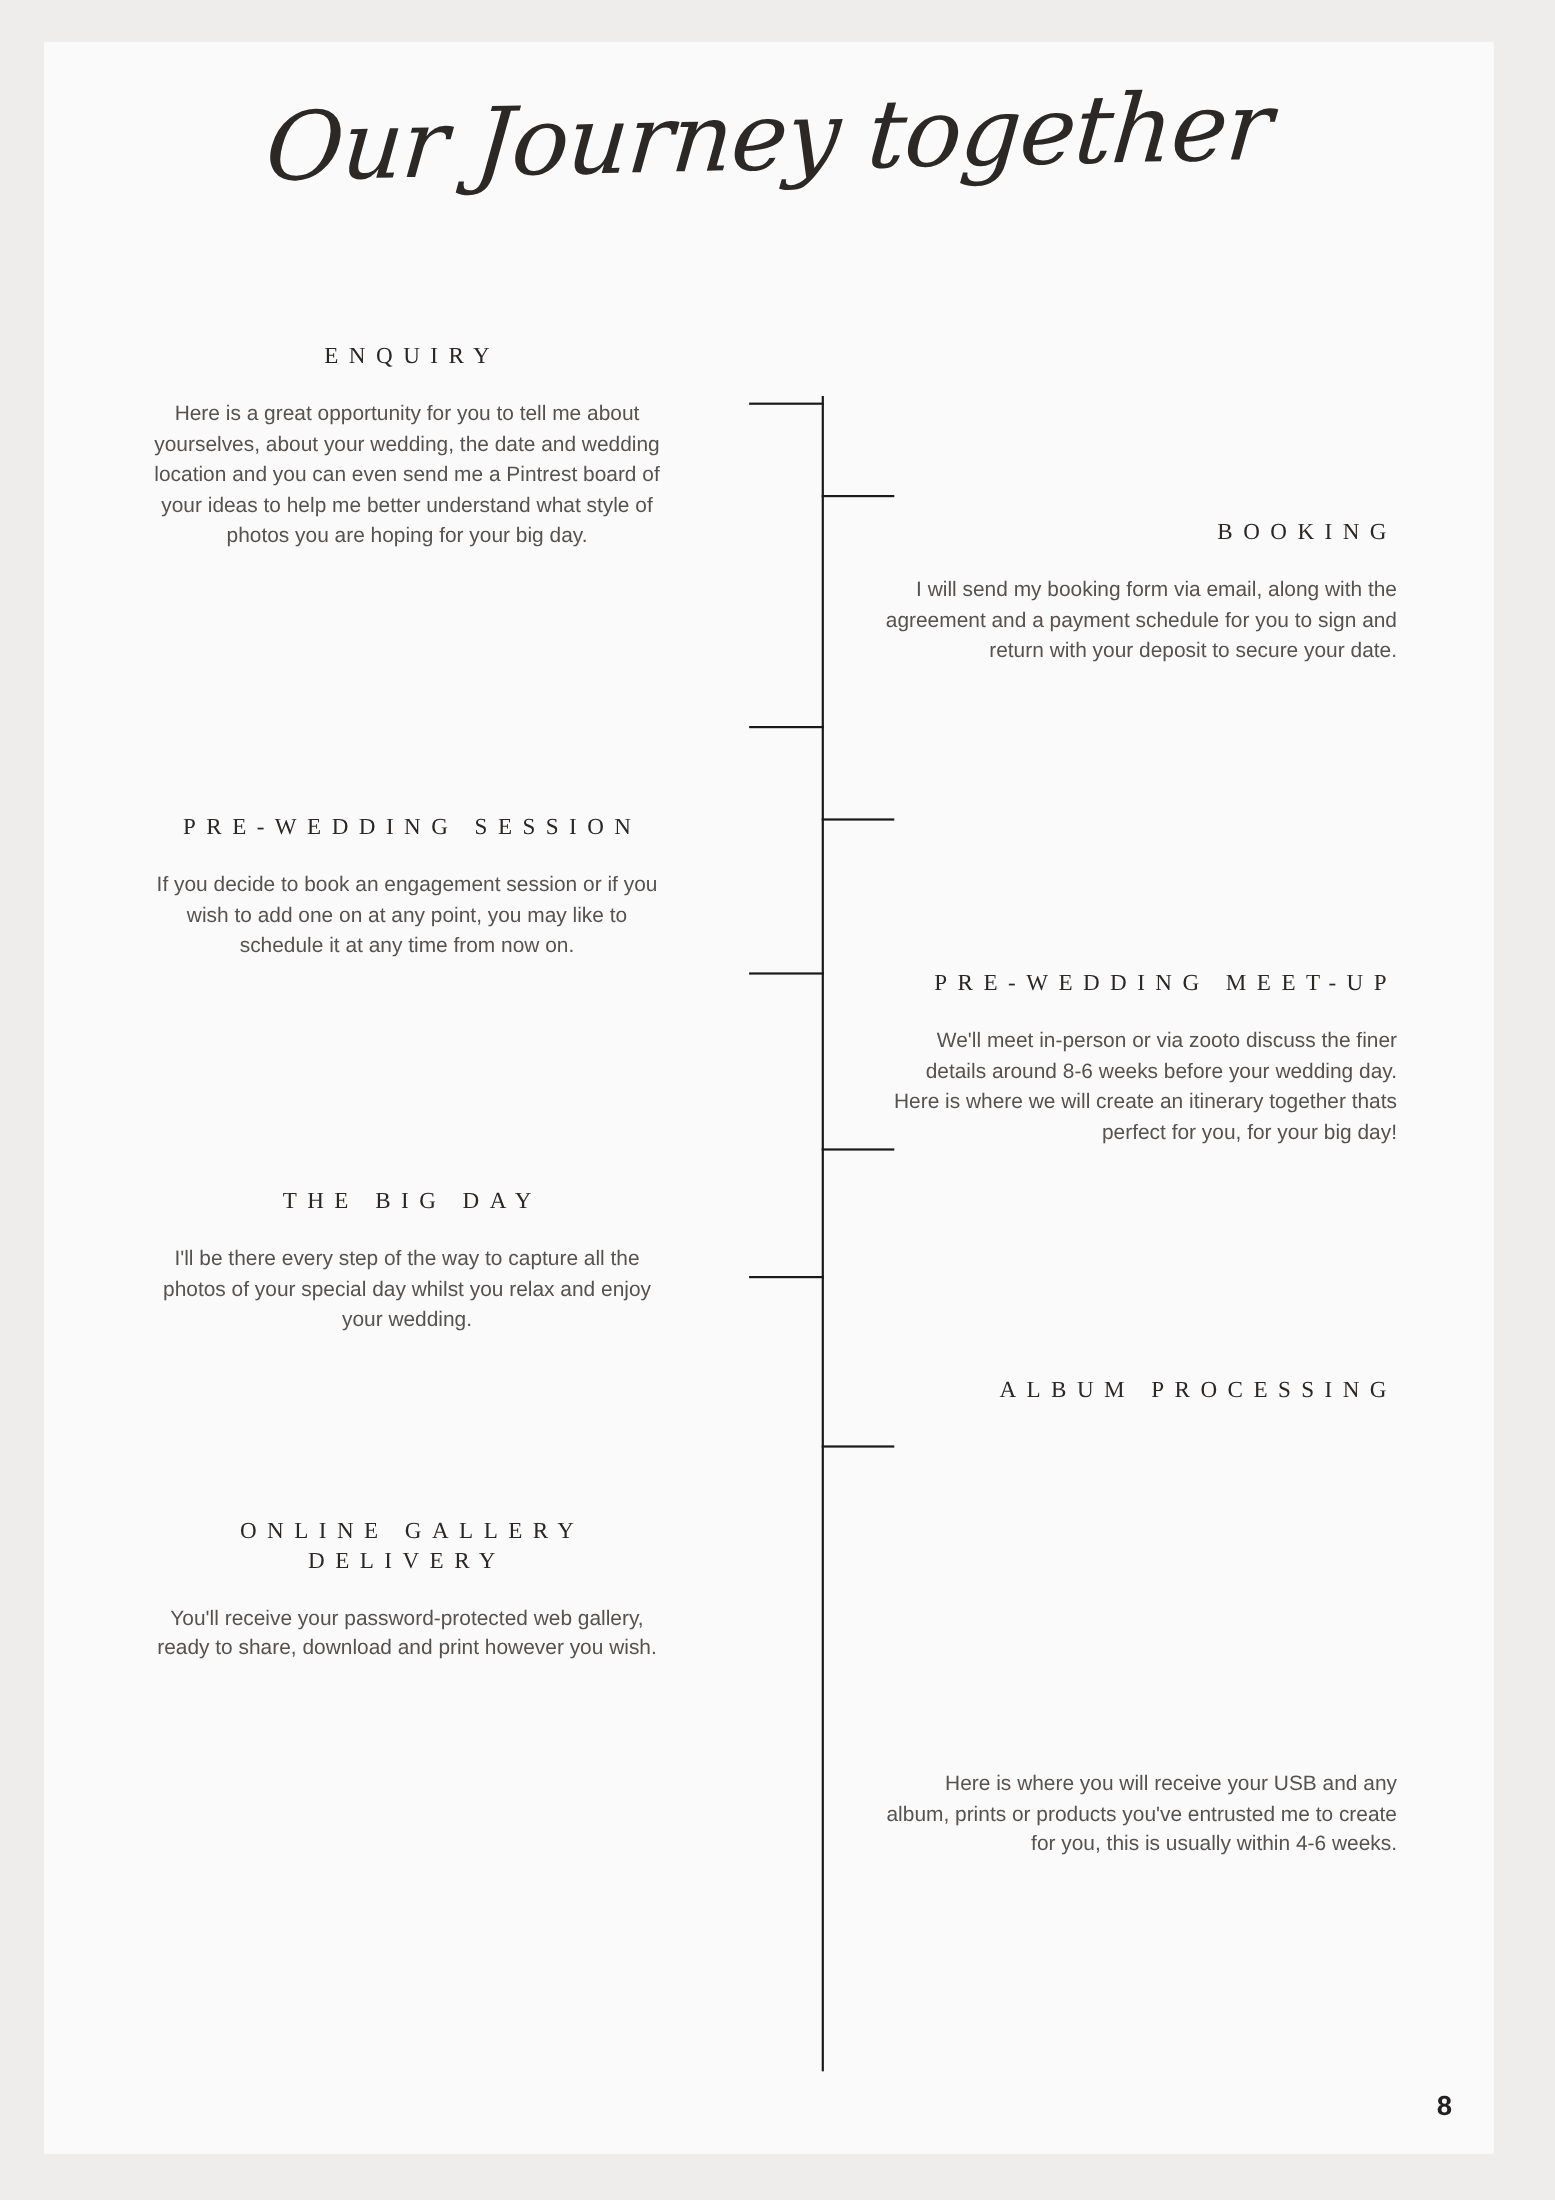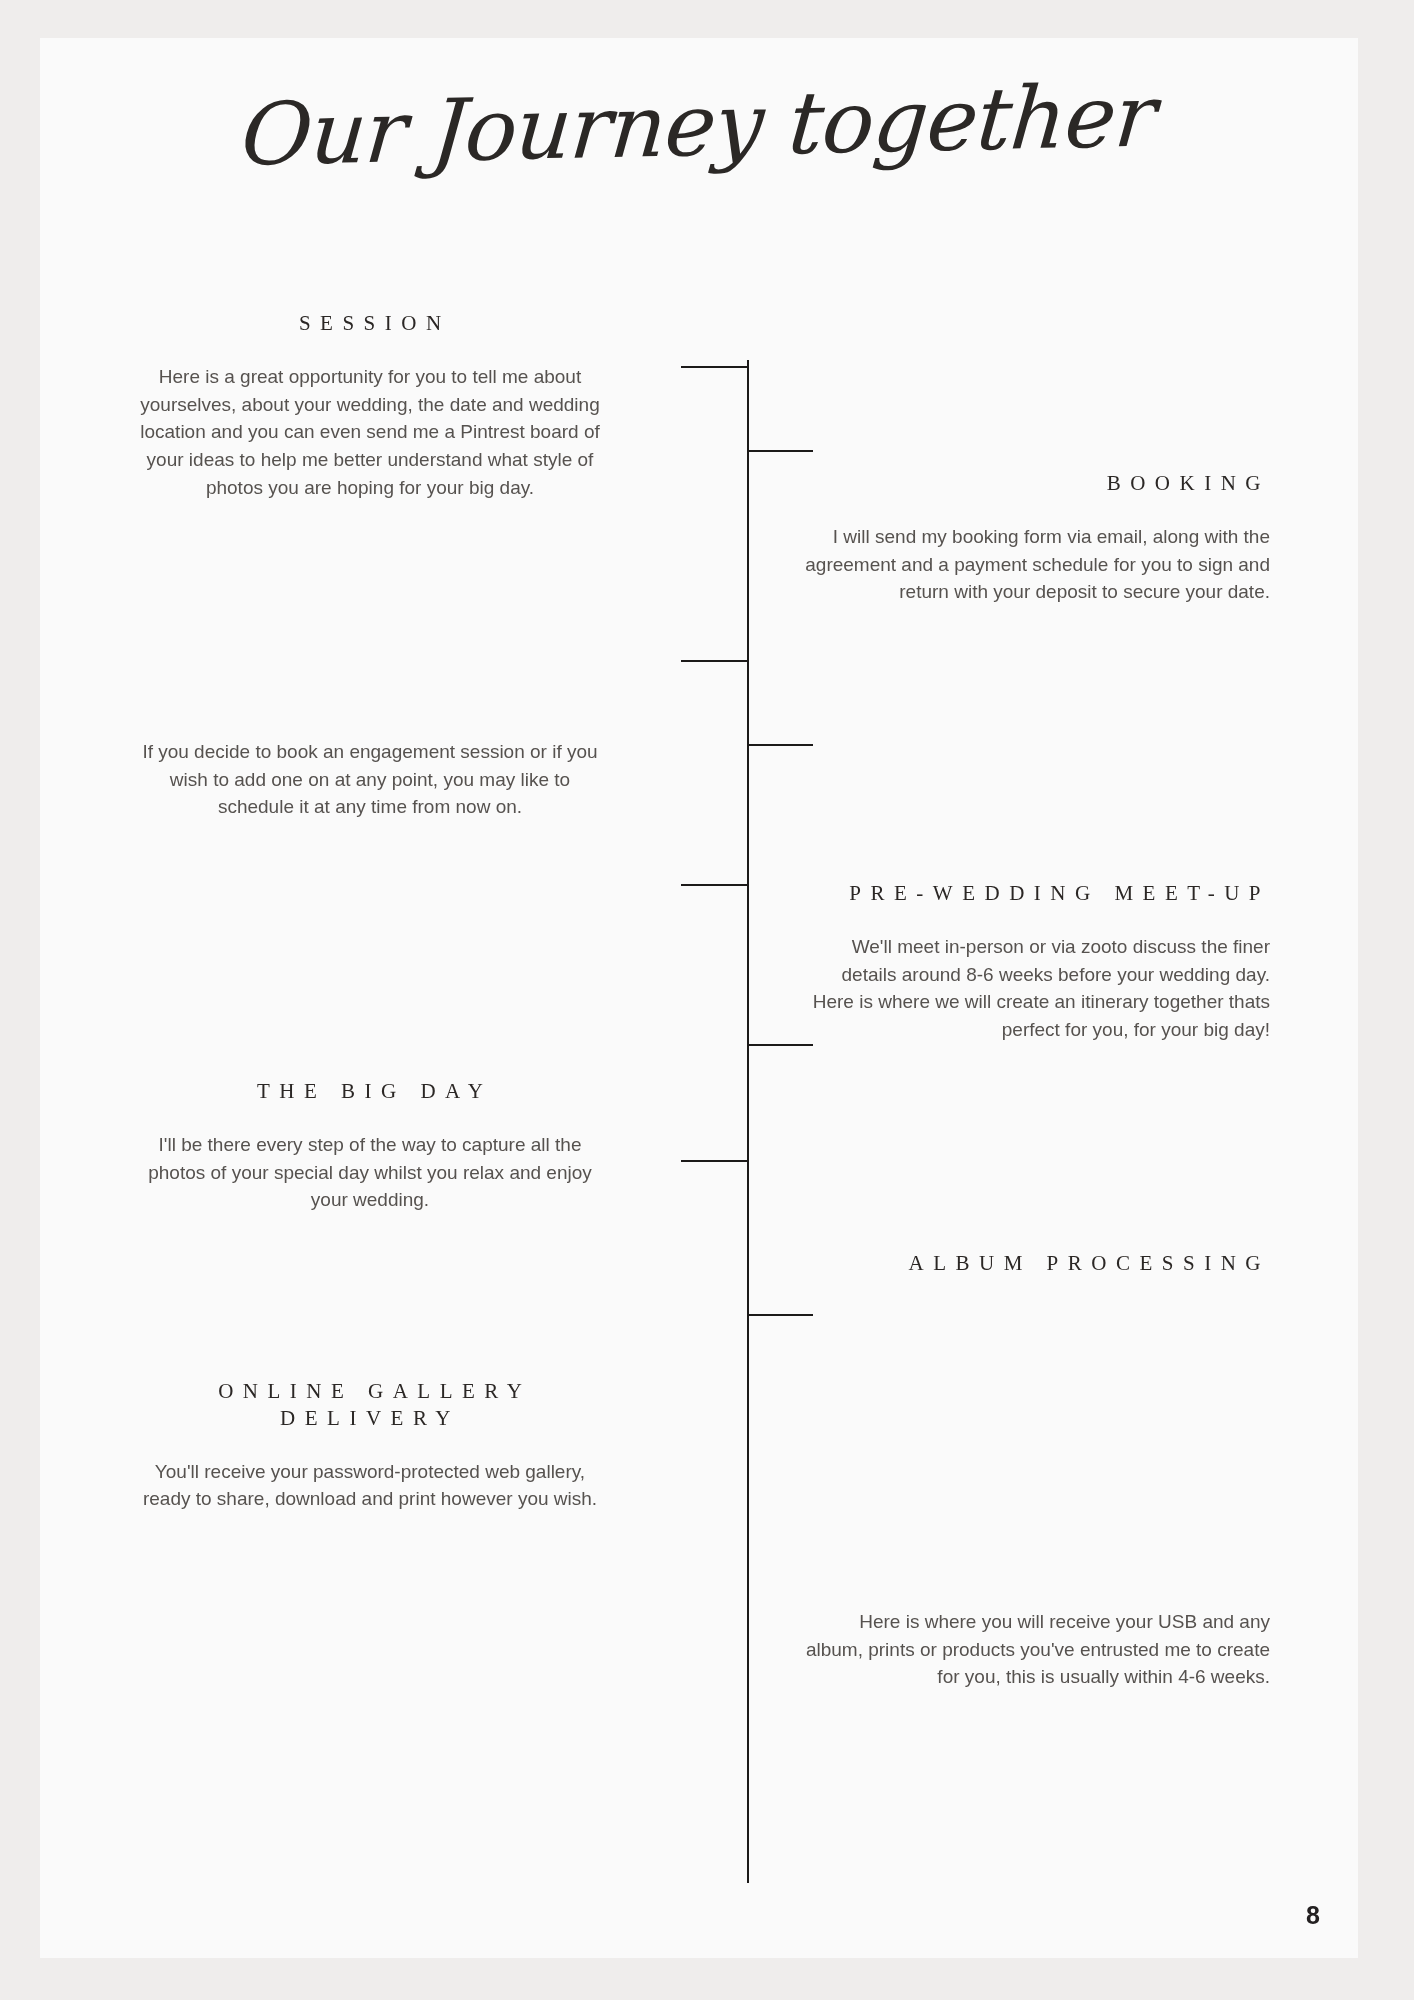--- a/index.html
+++ b/index.html
@@ -116,25 +116,26 @@
   <div class="tick left" style="top:328px;"></div>
   <div class="tick right" style="top:412px;"></div>
   <div class="tick left" style="top:622px;"></div>
   <div class="tick right" style="top:706px;"></div>
   <div class="tick left" style="top:846px;"></div>
   <div class="tick right" style="top:1006px;"></div>
   <div class="tick left" style="top:1122px;"></div>
   <div class="tick right" style="top:1276px;"></div>
 
   <div class="block col left" style="top:272px;">
-    <h2 class="sec-head">SESSION</h2>
+    <h2 class="sec-head">ENQUIRY</h2>
     <p class="sec-body">Here is a great opportunity for you to tell me about yourselves, about your wedding, the date and wedding location and you can even send me a Pintrest board of your ideas to help me better understand what style of photos you are hoping for your big day.</p>
   </div>
 
   <div class="block col left" style="top:700px;">
+    <h2 class="sec-head">PRE-WEDDING SESSION</h2>
     <p class="sec-body">If you decide to book an engagement session or if you wish to add one on at any point, you may like to schedule it at any time from now on.</p>
   </div>
 
   <div class="block col left" style="top:1340px;">
     <h2 class="sec-head">ONLINE GALLERY DELIVERY</h2>
     <p class="sec-body">You'll receive your password-protected web gallery, ready to share, download and print however you wish.</p>
   </div>
 
   <div class="block col left" style="top:1040px;">
     <h2 class="sec-head">THE BIG DAY</h2>

